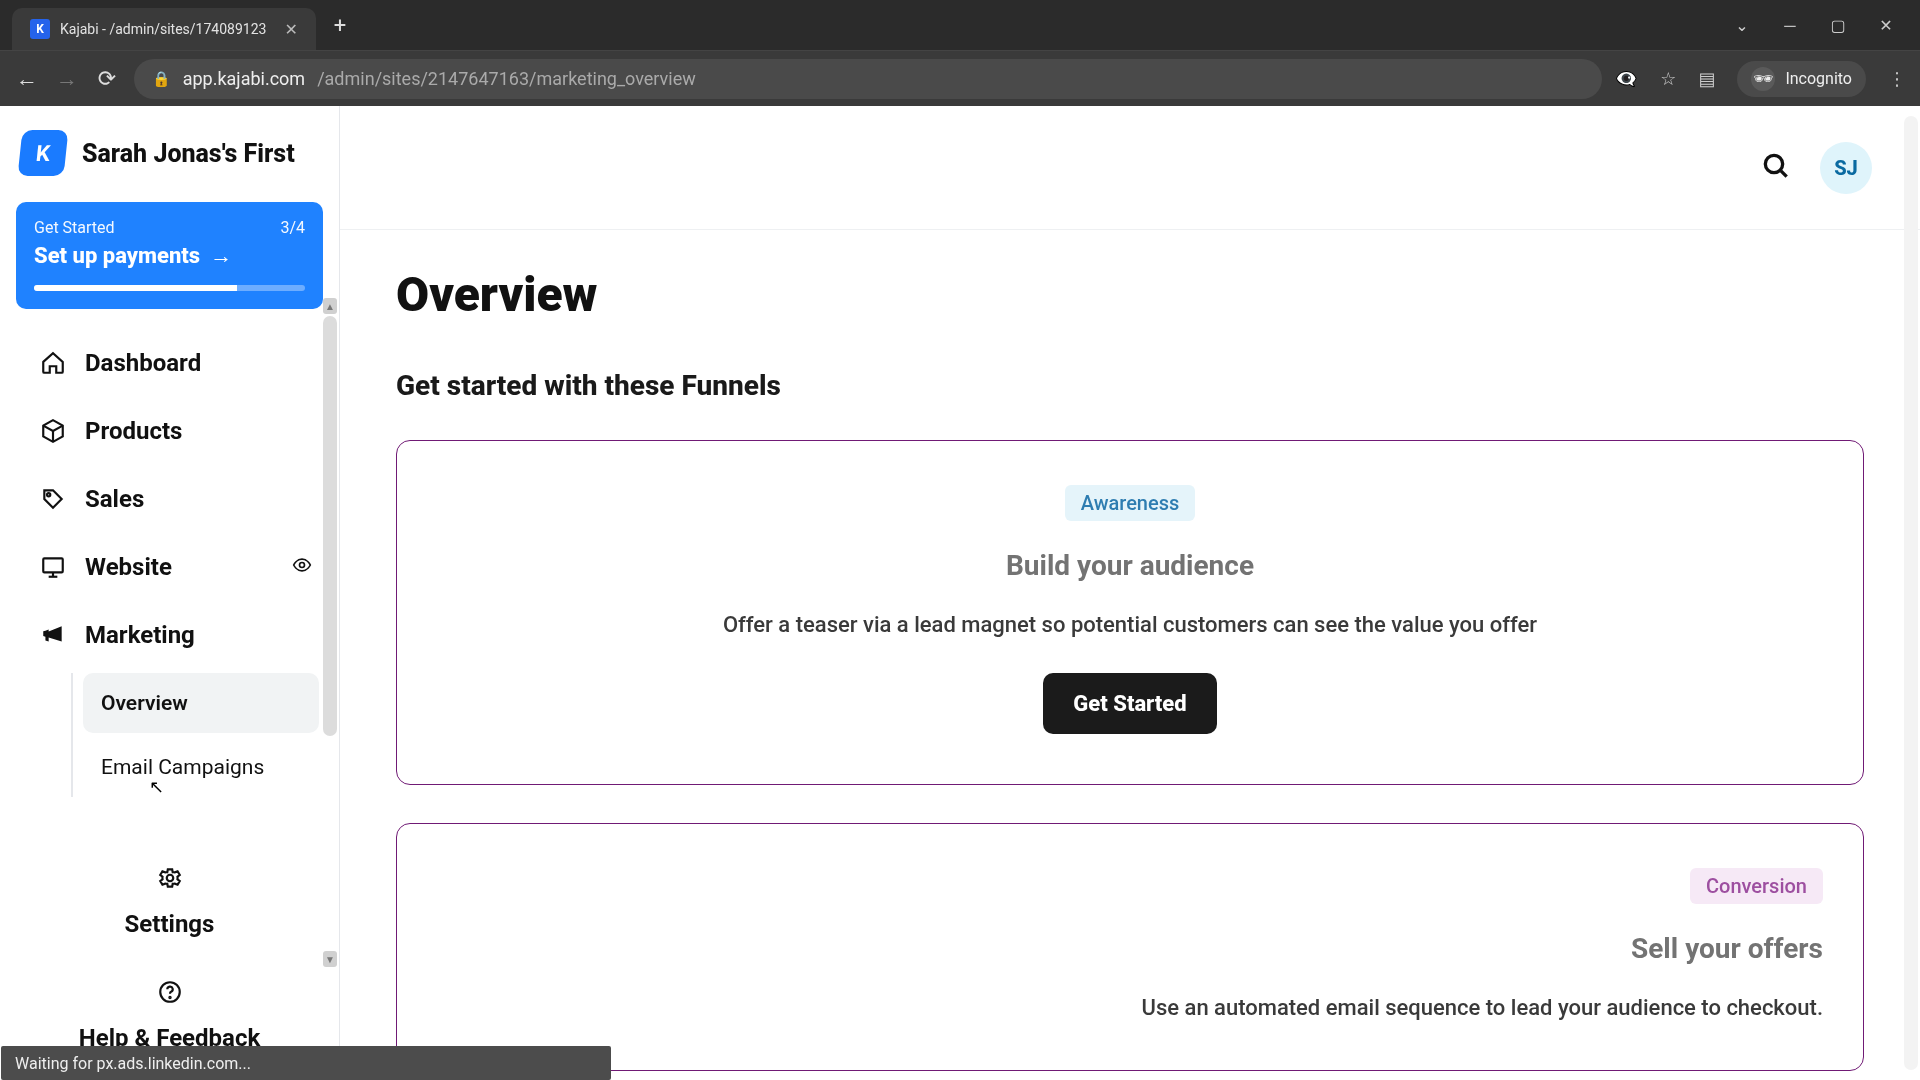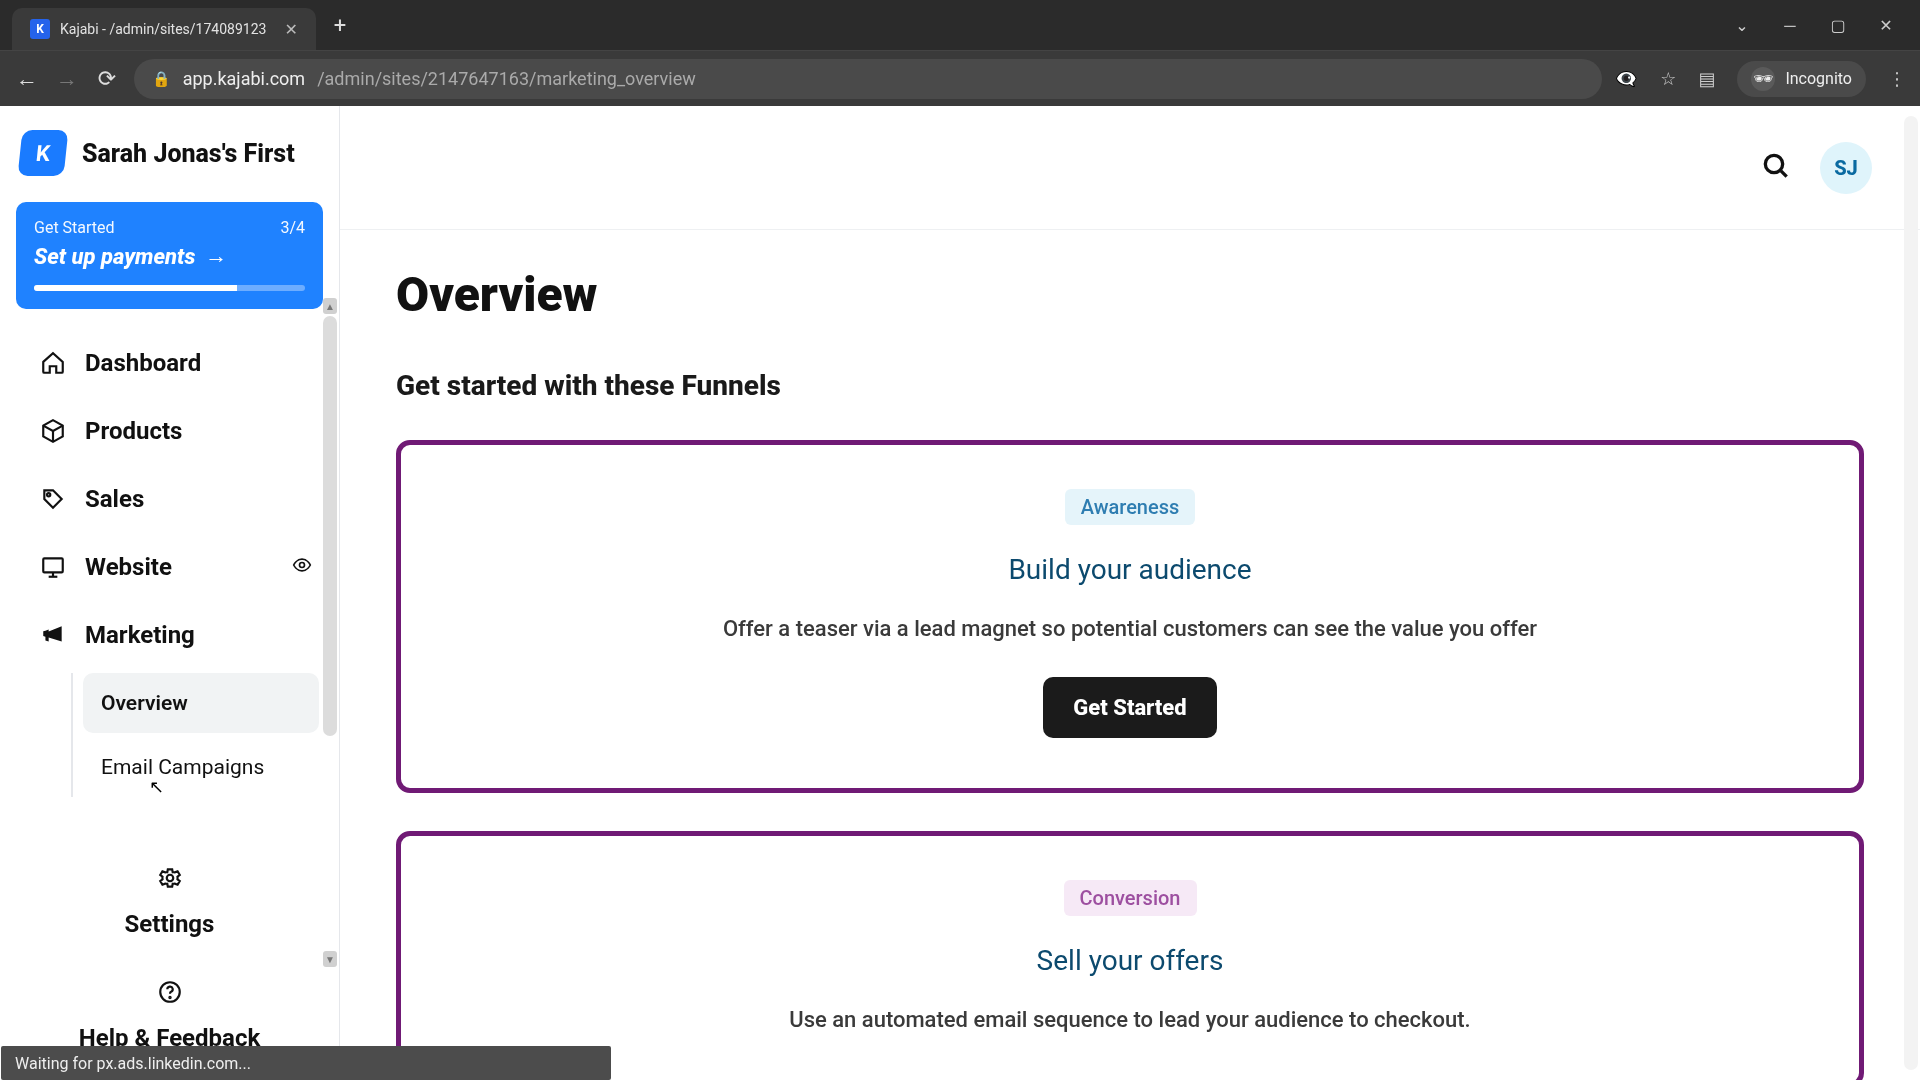--- a/index.html
+++ b/index.html
@@ -34,21 +34,21 @@
 .sb-scroll-up, .sb-scroll-down { position:absolute; right:2px; width:14px; height:16px; background:#d0d0d0; display:flex; align-items:center; justify-content:center; font-size:10px; color:#777; border-radius:3px; }
 .sb-scroll-up { top: 192px; }
 .sb-scroll-down { top: 845px; }
 
 .logo-row { display:flex; align-items:center; gap:16px; padding: 24px 20px 12px 20px; }
 .logo { width:46px; height:46px; background:#1a7bff; border-radius:10px; display:flex; align-items:center; justify-content:center; color:#fff; font-weight:700; font-size:22px; transform: skewX(-6deg); }
 .site-name { font-size:25px; font-weight:800; color:#111; }
 
 .gs-card { margin: 14px 16px; background:#1f82ff; border-radius:10px; padding:16px 18px 18px 18px; color:#fff; }
 .gs-top { display:flex; justify-content:space-between; font-size:16px; opacity:.95; }
-.gs-action { display:flex; align-items:center; gap:10px; margin-top:6px; font-size:22px; font-weight:800;font-style:italic; }
+.gs-action { display:flex; gap:10px; margin-top:6px; font-size:22px; font-weight:800; }
 .gs-arrow { font-size:22px; }
 .gs-progress { margin-top:16px; height:6px; background:rgba(255,255,255,.35); border-radius:4px; overflow:hidden; }
 .gs-progress .fill { height:100%; width:75%; background:#fff; }
 
 .nav-area { flex:1; overflow:hidden; padding: 6px 10px 0 25px; }
 .nav-item { display:flex; align-items:center; gap:18px; padding:20px 14px; font-size:24px; font-weight:700; color:#111; border-radius:10px; position:relative; }
 .nav-item .ico { width:28px; height:28px; display:flex; align-items:center; justify-content:center; }
 .nav-item .ico svg { width:26px; height:26px; stroke:#111; stroke-width:2; fill:none; }
 .nav-item.marketing .ico svg { fill:#111; stroke:none; }
 .nav-item .reveal { margin-left:auto; }
@@ -66,25 +66,25 @@
 .main-scroll { position:absolute; right:2px; top:10px; bottom:10px; width:14px; background:#f3f3f3; border-radius:7px; }
 
 .topbar { height:124px; display:flex; align-items:center; justify-content:flex-end; padding: 0 48px; gap:28px; border-bottom:1px solid #eef0f2; }
 .search-ico svg { width:32px; height:32px; stroke:#111; stroke-width:2.5; fill:none; }
 .avatar { width:52px; height:52px; border-radius:50%; background:#dff4fb; color:#0a6aa1; display:flex; align-items:center; justify-content:center; font-weight:800; font-size:20px; }
 
 .content { padding: 36px 56px; }
 h1.page-title { font-size:48px; font-weight:900; color:#111; }
 h2.section-title { margin-top:46px; font-size:28px; font-weight:800; color:#1a1a1a; }
 
-.card { margin-top:38px; border:5px solid #701a75; border-radius:14px; padding: 44px 40px 50px 40px; text-align:center; }
+.card { margin-top:38px; border:1px solid #701a75; border-radius:14px; padding: 44px 40px 50px 40px; text-align:center; }
 .pill { display:inline-block; padding:6px 16px; border-radius:6px; font-size:20px; font-weight:500; }
 .pill.awareness { background:#e5f4fa; color:#2e7db1; }
 .pill.conversion { background:#f6e9f6; color:#9d4fa0; }
-.card h3 { margin-top:28px; font-size:28px; font-weight:400; color:#0c4a6e; }
+.card h3 { margin-top:28px; font-size:28px; font-weight:700; color:#737373; }
 .card p { margin-top:30px; font-size:22px; color:#3a3a3a; font-weight:500; }
 .card .cta { margin-top:36px; display:inline-block; background:#1b1b1b; color:#fff; padding:18px 30px; border-radius:10px; font-size:22px; font-weight:800; }
 
 
 .status-bar { position:absolute; left:1px; bottom:0; height:34px; padding:0 14px; display:flex; align-items:center; background:#4c4c4c; color:#eee; font-size:16px; border-radius:2px; min-width:610px; }
 
 
 .cursor { position:absolute; left:149px; top:670px; font-size:18px; pointer-events:none; }
 </style>
 </head>
@@ -253,21 +253,21 @@
       <h1 class="page-title">Overview</h1>
       <h2 class="section-title">Get started with these Funnels</h2>
 
       <div class="card">
         <span class="pill awareness">Awareness</span>
         <h3>Build your audience</h3>
         <p>Offer a teaser via a lead magnet so potential customers can see the value you offer</p>
         <a class="cta">Get Started</a>
       </div>
 
-      <div class="card" style="">
+      <div class="card" style="text-align:right;">
         <span class="pill conversion">Conversion</span>
         <h3>Sell your offers</h3>
         <p>Use an automated email sequence to lead your audience to checkout.</p>
       </div>
     </div>
   </main>
 
   <div class="status-bar">
     <span>Waiting for px.ads.linkedin.com...</span>
   </div>

